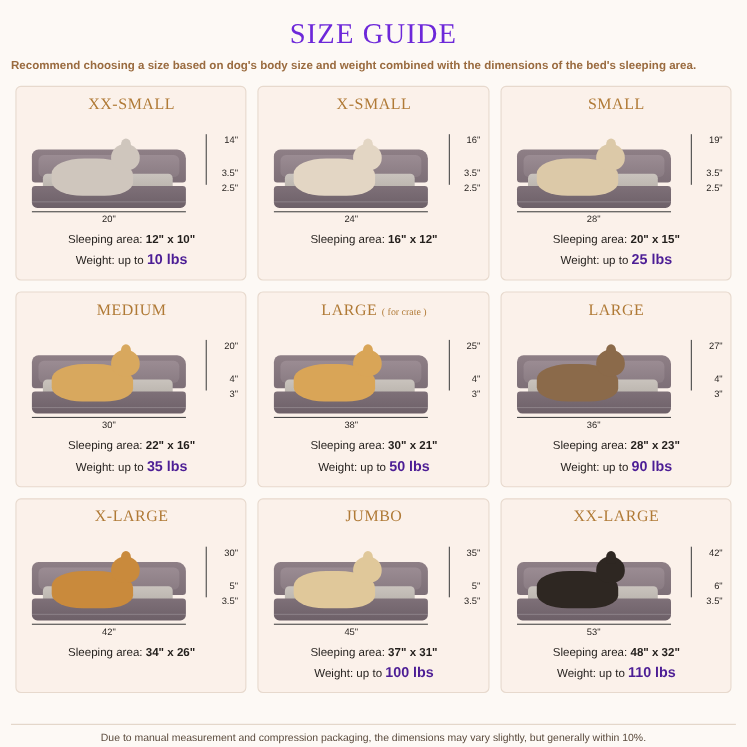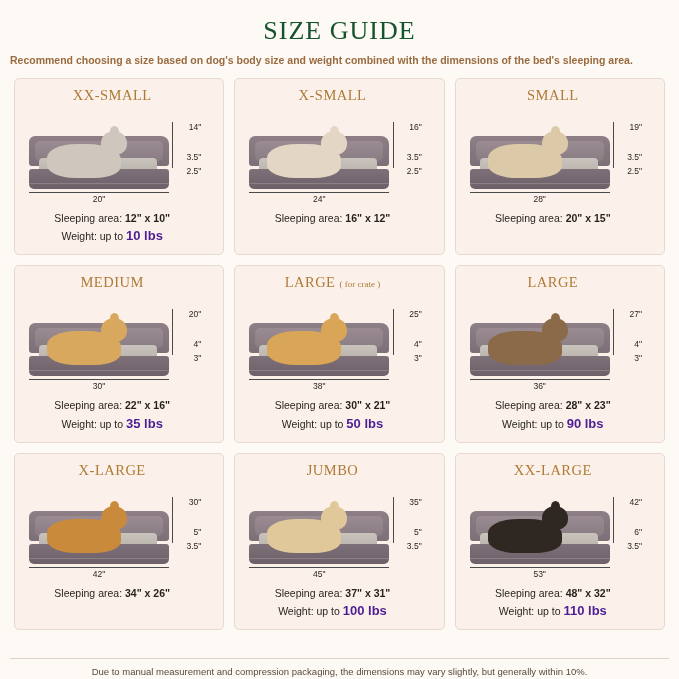--- a/index.html
+++ b/index.html
@@ -14,42 +14,42 @@
     background: #fdf9f5;
     padding: 10px 10px 0 10px;
     position: relative;
     overflow: hidden;
   }
   .title {
     text-align: center;
     font-family: "Liberation Serif", serif;
     font-size: 26px;
     letter-spacing: 1px;
-    color: #14532d;
+    color: #6d28d9;
     margin: 6px 0 8px 0;
     font-weight: 400;
   }
   .subtitle {
     font-size: 10.5px;
     color: #9a6b3f;
     margin-bottom: 12px;
     font-weight: bold;
     font-family: "Liberation Sans", sans-serif;
   }
   .grid {
     display: grid;
     grid-template-columns: repeat(3, 1fr);
     gap: 10px 10px;
     padding: 0 4px;
   }
   .card {
     background: #fbf1ea;
     border: 1px solid #e7d9cd;
     border-radius: 5px;
-    padding: 6px 20px 8px 6px;
+    padding: 6px 5px 8px 6px;
     display: flex;
     flex-direction: column;
     align-items: center;
   }
   .card-title {
     font-family: "Liberation Serif", serif;
     font-size: 14.5px;
     color: #b07a36;
     margin: 2px 0 2px 0;
     letter-spacing: 0.5px;
@@ -276,20 +276,23 @@
       <div class="vline" style="top:14px;height:46px;"></div>
       <div class="dim dim-right" style="top:14px;">19"</div>
       <div class="dim dim-right" style="top:44px;">3.5"</div>
       <div class="dim dim-right" style="top:58px;">2.5"</div>
       <div class="dim dim-w">28"</div>
     </div>
     <div class="specs">
       <div>
         <span>Sleeping area: </span><span class="val">20" x 15"</span>
       </div>
+      <div>
+        <span>Weight: up to </span><span class="weight">25 lbs</span>
+      </div>
     </div>
   </div>
       <div class="card">
     <div class="card-title">
       <span>MEDIUM</span>
       <span class="note"></span>
     </div>
     <div class="figure">
       <div class="bed">
         <div class="backrest"></div>

